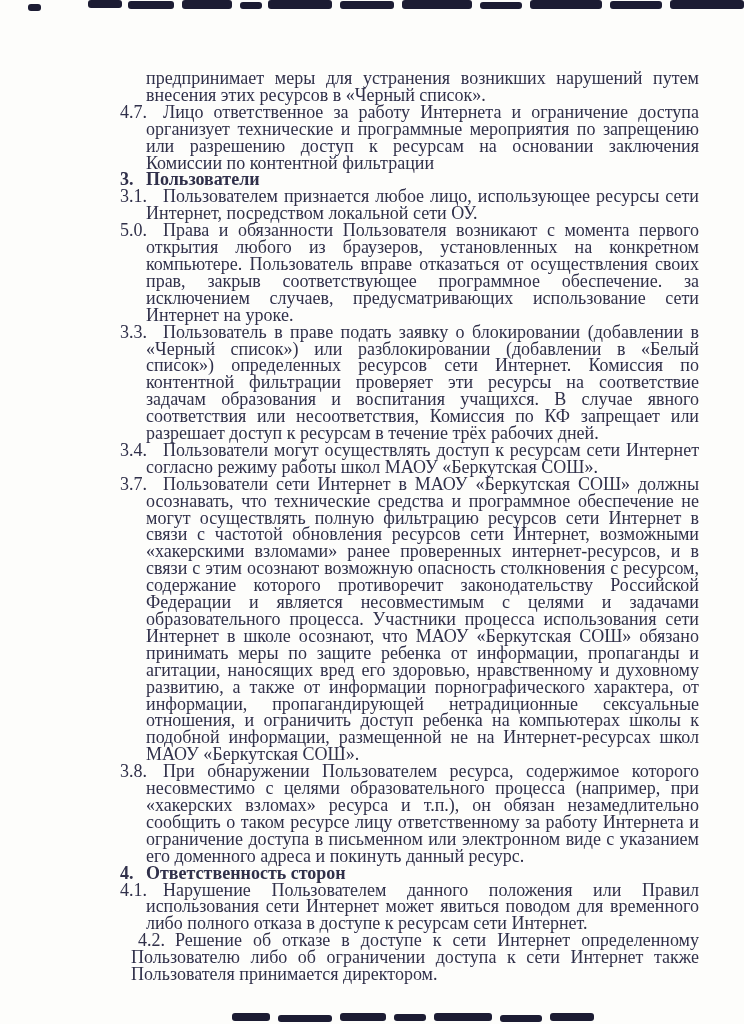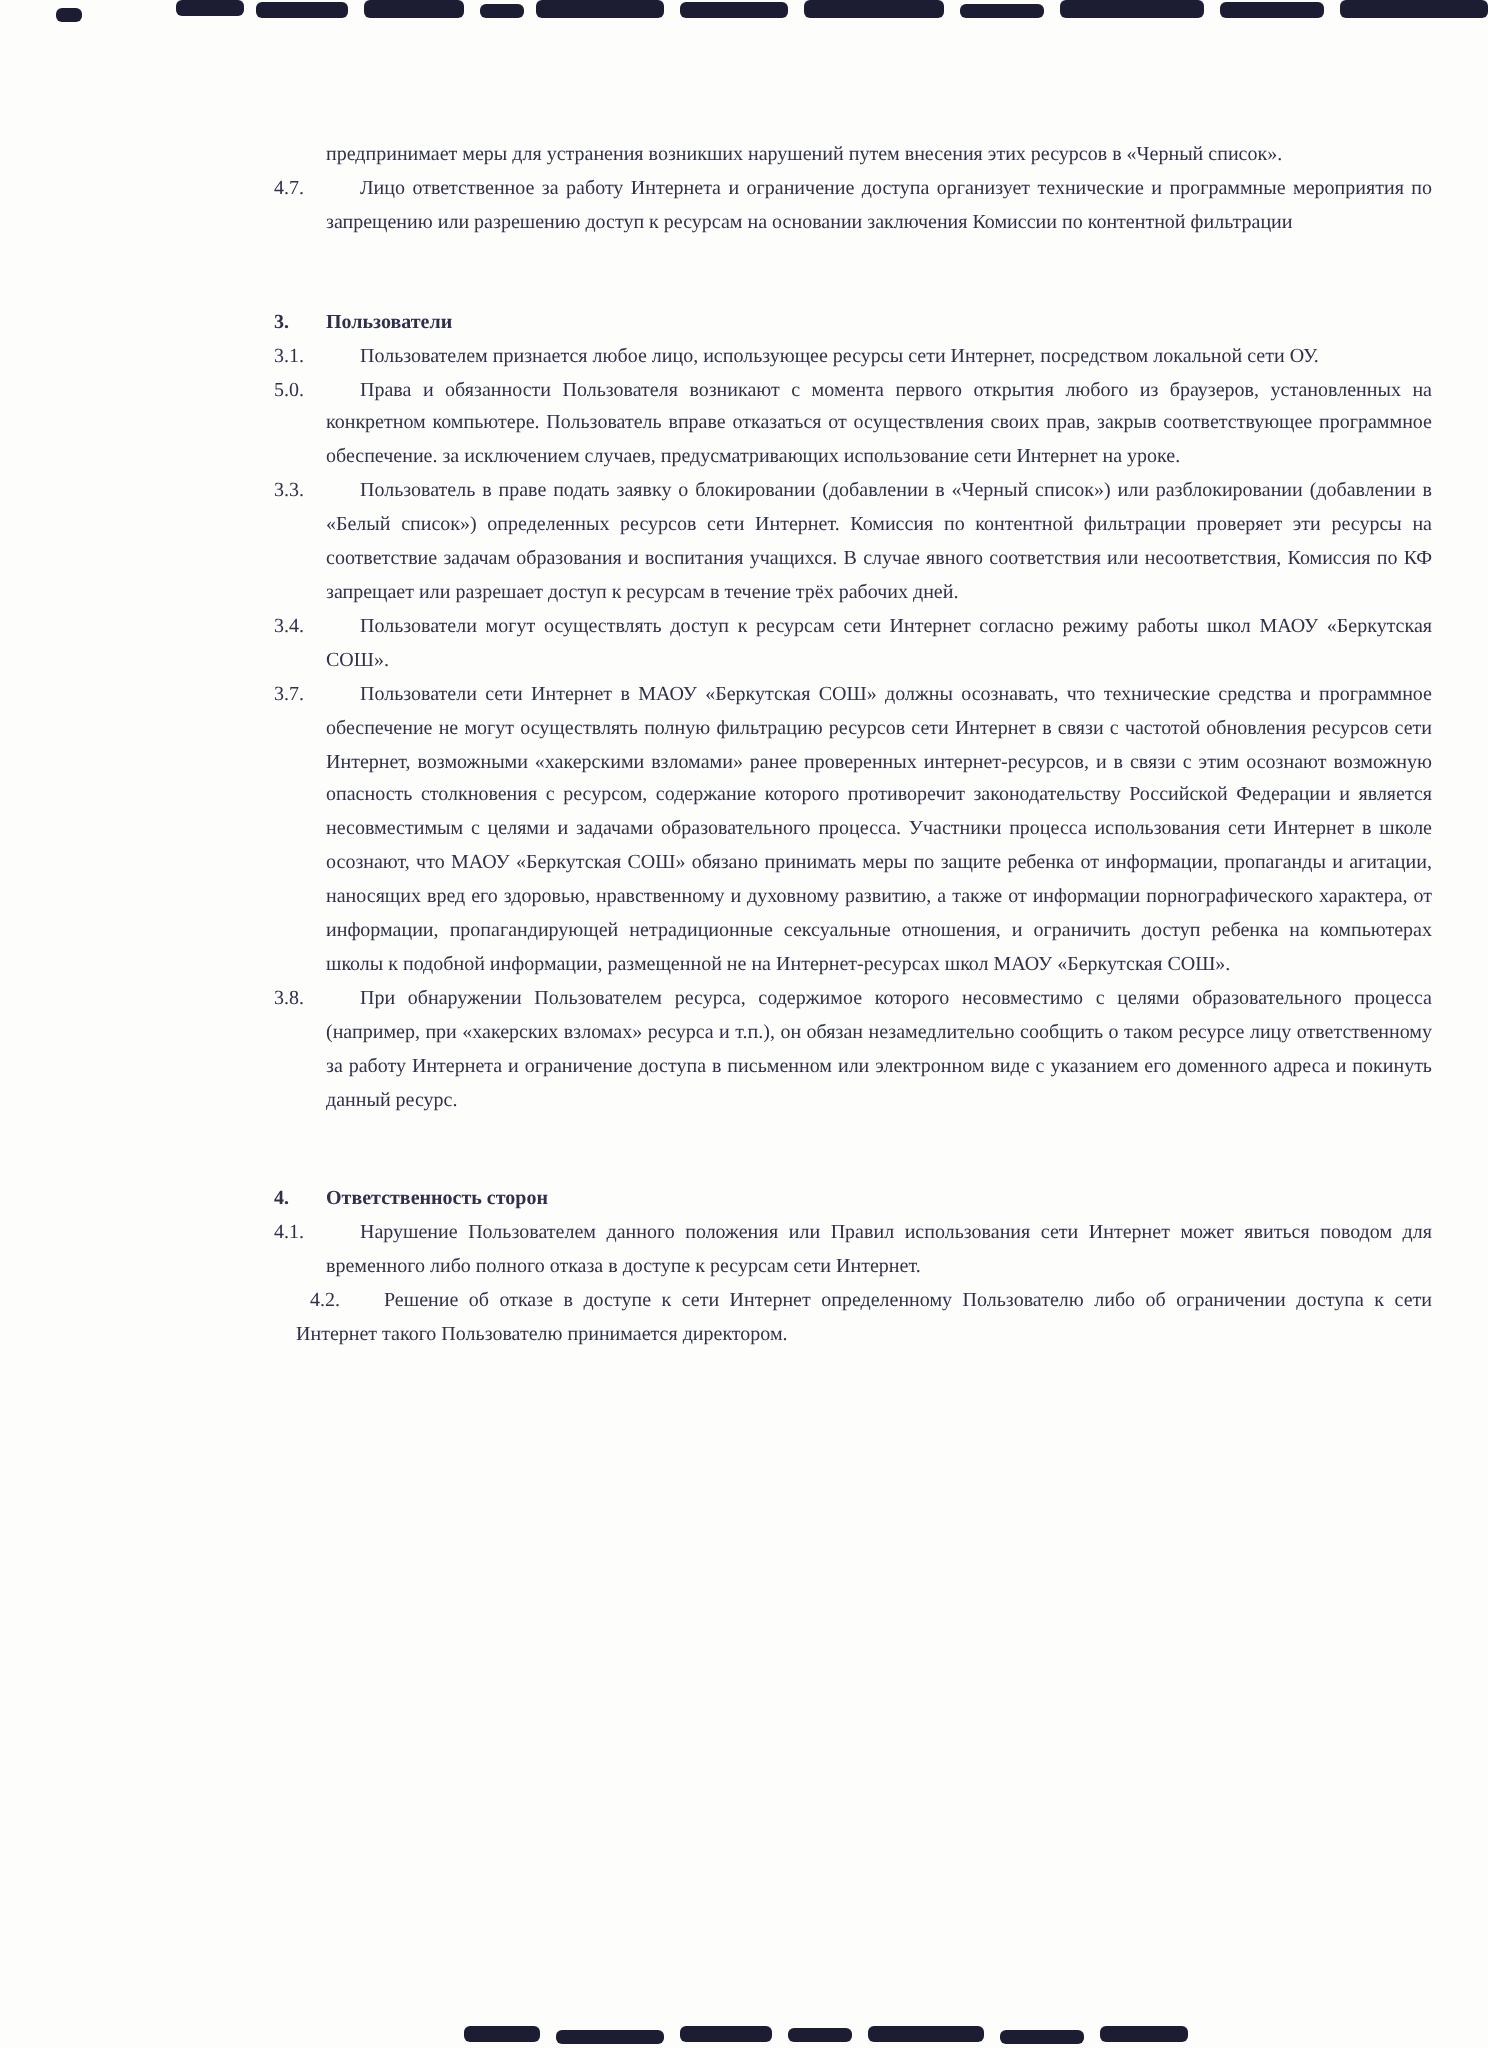--- a/index.html
+++ b/index.html
@@ -14,34 +14,34 @@
     overflow: hidden;
     font-family: "Liberation Serif", "DejaVu Serif", serif;
     color: var(--ink, #30304a);
   }
   .artifact { position: absolute; left: 0; display: block; }
   .artifact.top { top: 0; }
   .artifact.bottom { bottom: 0; }
   .content {
     position: absolute;
     top: 70px;
-    left: 135px;
+    left: 118px;
     width: 581px;
-    font-size: 10px;
+    font-size: 18px;
     line-height: 16.9px;
     text-align: justify;
     hyphens: auto;
     -webkit-hyphens: auto;
   }
   .item { padding-left: 28px; text-indent: -26px; }
   .item .num { display: inline-block; width: 43px; text-indent: 0; }
   .item.cont { text-indent: 0; }
   .item.alt { padding-left: 13px; text-indent: 7px; }
   .item.alt .num { width: 37px; }
-  .heading { font-weight: bold; padding-left: 2px; margin-top: 33px; }
+  .heading { font-weight: bold; padding-left: 2px; }
   .heading .hnum { display: inline-block; width: 26px; }
 </style>
 </head>
 <body>
 
 <div class="page">
 
   <svg class="artifact top" width="744" height="14" viewBox="0 0 744 14" aria-hidden="true">
     <g fill="#1c1c33">
       <rect x="28" y="4" width="13" height="7" rx="3"></rect>
@@ -111,17 +111,17 @@
 
     <div class="heading">
       <span class="hnum">4.</span><span>Ответственность сторон</span>
     </div>
 
     <div class="item">
       <span class="num">4.1.</span><span class="txt">Нарушение Пользователем данного положения или Правил использования сети Интернет может явиться поводом для временного либо полного отказа в доступе к ресурсам сети Интернет.</span>
     </div>
 
     <div class="item alt">
-      <span class="num">4.2.</span><span class="txt">Решение об отказе в доступе к сети Интернет определенному Пользователю либо об ограничении доступа к сети Интернет такого Пользователю принимается директором.</span>
+      <span class="num">4.2.</span><span class="txt">Решение об отказе в доступе к сети Интернет определенному Пользователю либо об ограничении доступа к сети Интернет также Пользователя принимается директором.</span>
     </div>
 
   </div>
 </div>
 
 </body></html>

